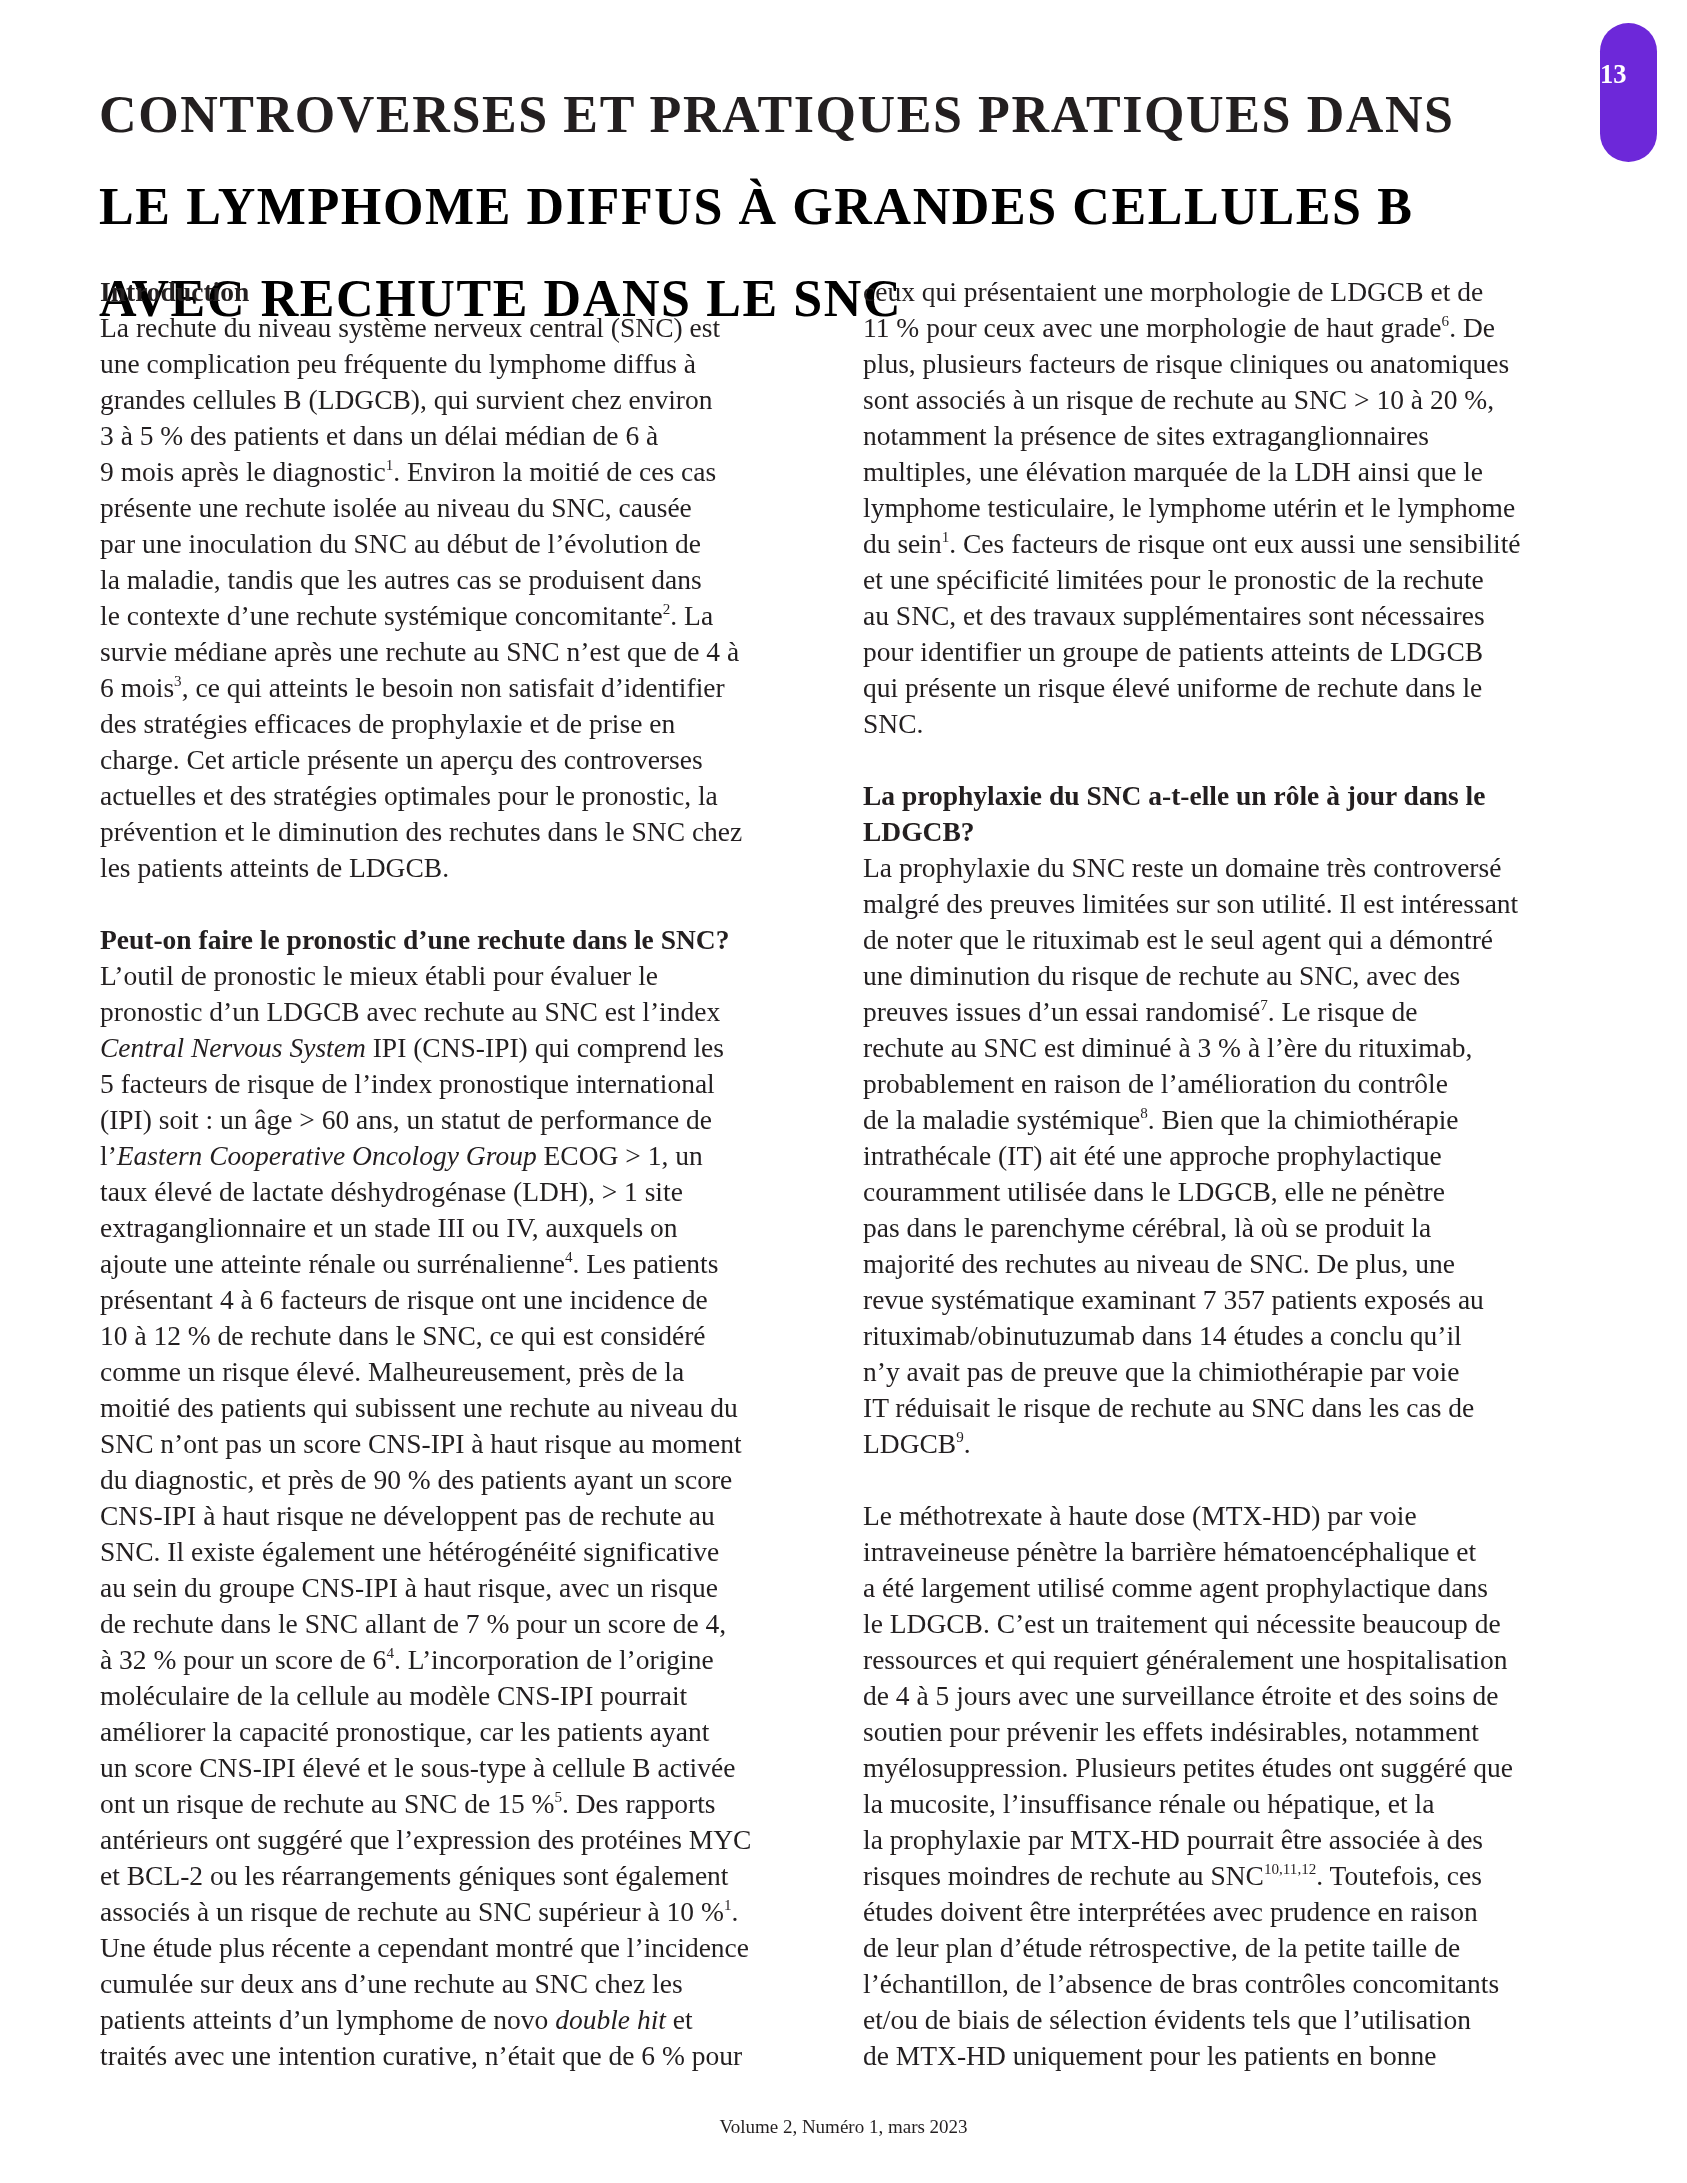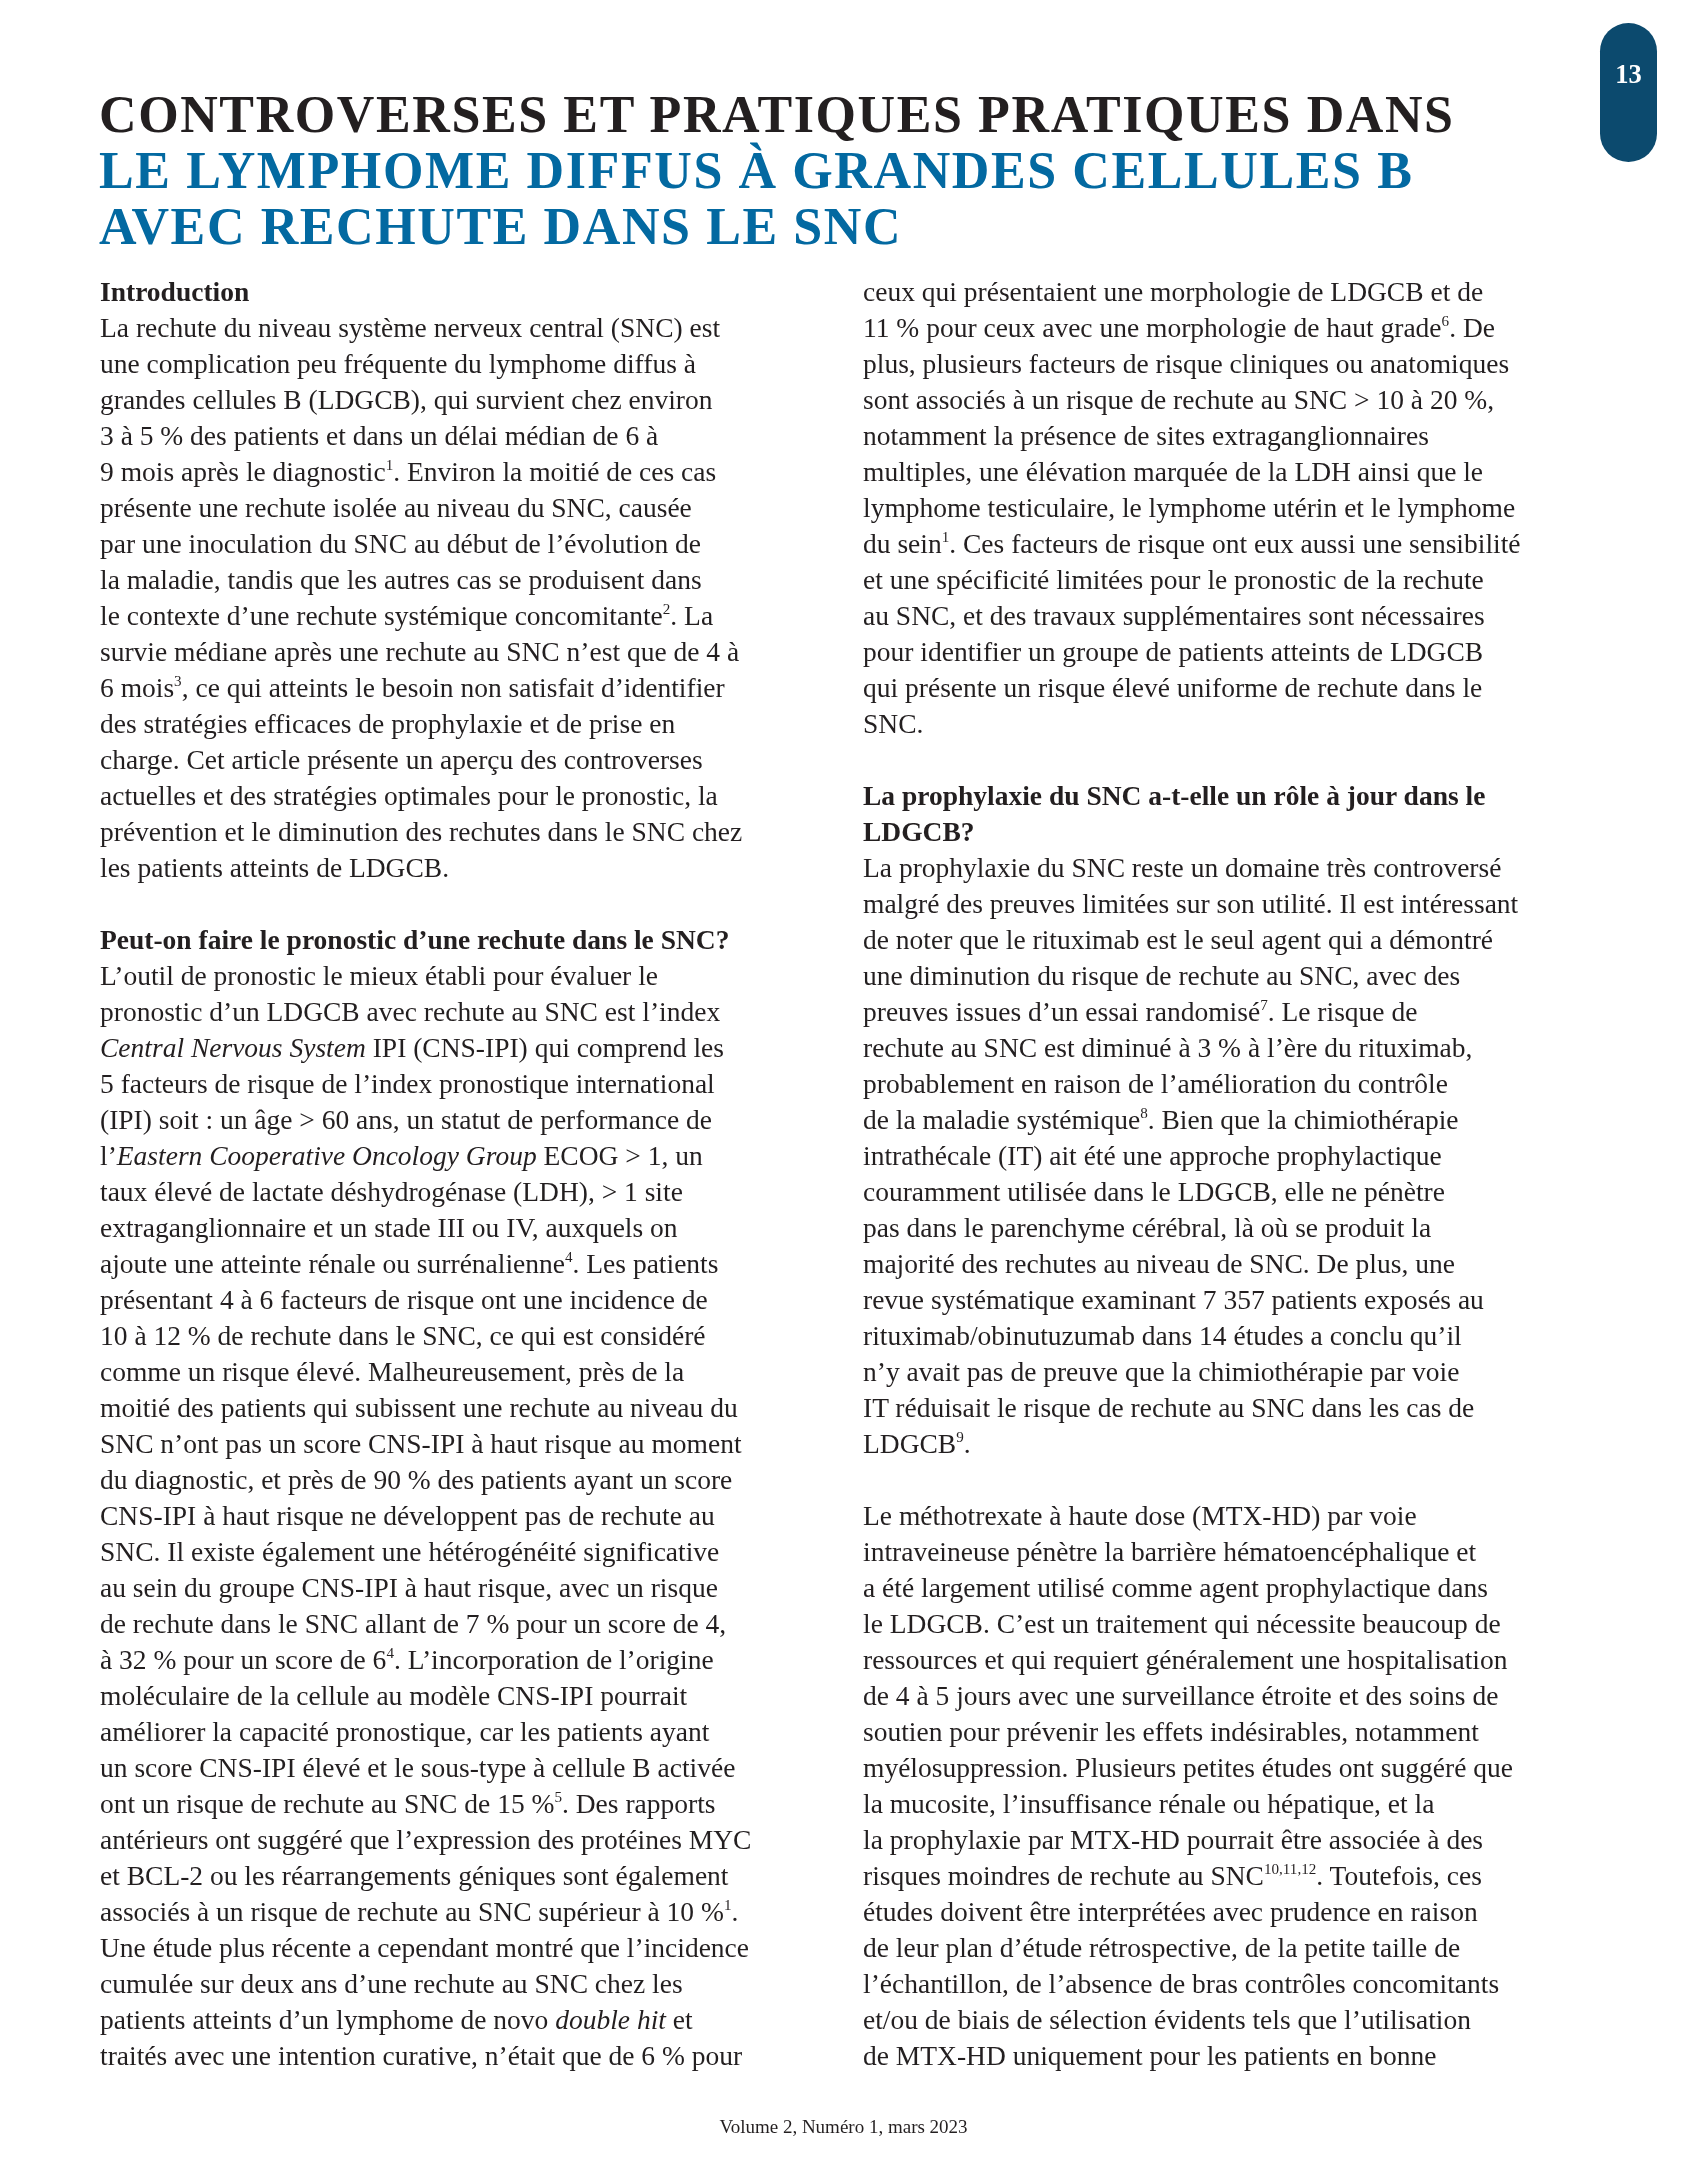--- a/index.html
+++ b/index.html
@@ -1,21 +1,21 @@
 <!DOCTYPE html>
 <html style="font-size:10.6px"><head>
 <meta charset="utf-8">
 <style>
   html, body { margin: 0; padding: 0; background: #ffffff; }
   body { width: 1687px; height: 2183px; position: relative; overflow: hidden; color: #231f20; font-family: "Liberation Serif", "DejaVu Serif", serif; }
-  .page-badge { position: absolute; left: 1600px; top: 23px; width: 57px; height: 139px; background: #0c4a6e; border-radius: 28.4px; display: flex; align-items: center; justify-content: center; }
+  .page-badge { position: absolute; left: 1600px; top: 23px; width: 57px; height: 139px; background: #6d28d9; border-radius: 28.4px; display: flex; align-items: center; justify-content: flex-start; }
   .page-badge span { color: #ffffff; font-weight: bold; font-size: 26.5px; margin-top: -36px; }
   .title { position: absolute; left: 99px; top: 87px; margin: 0; font-weight: bold; font-size: 52px; line-height: 56px; letter-spacing: 1.6px; white-space: nowrap; }
   .title .l1 { color: #231f20; display: block; }
-  .title .l2, .title .l3 { color: #0369a1; display: block; }
+  .title .l2, .title .l3 { color: #000000; display: block; margin-top: 36px; }
   .col { position: absolute; top: 274px; font-size: 27.5px; line-height: 36px; }
   .col.left { left: 100px; width: 734px; }
   .col.right { left: 863px; width: 741px; }
   .line { display: block; white-space: nowrap; height: 36px; }
   .h { font-weight: bold; }
   .gap { display: block; height: 36px; }
   i { font-style: italic; }
   sup { font-size: 0.55em; line-height: 0; vertical-align: 0.75em; }
   .footer { position: absolute; left: 0; width: 1687px; top: 2116px; text-align: center; font-size: 19px; color: #231f20; }
 </style>

